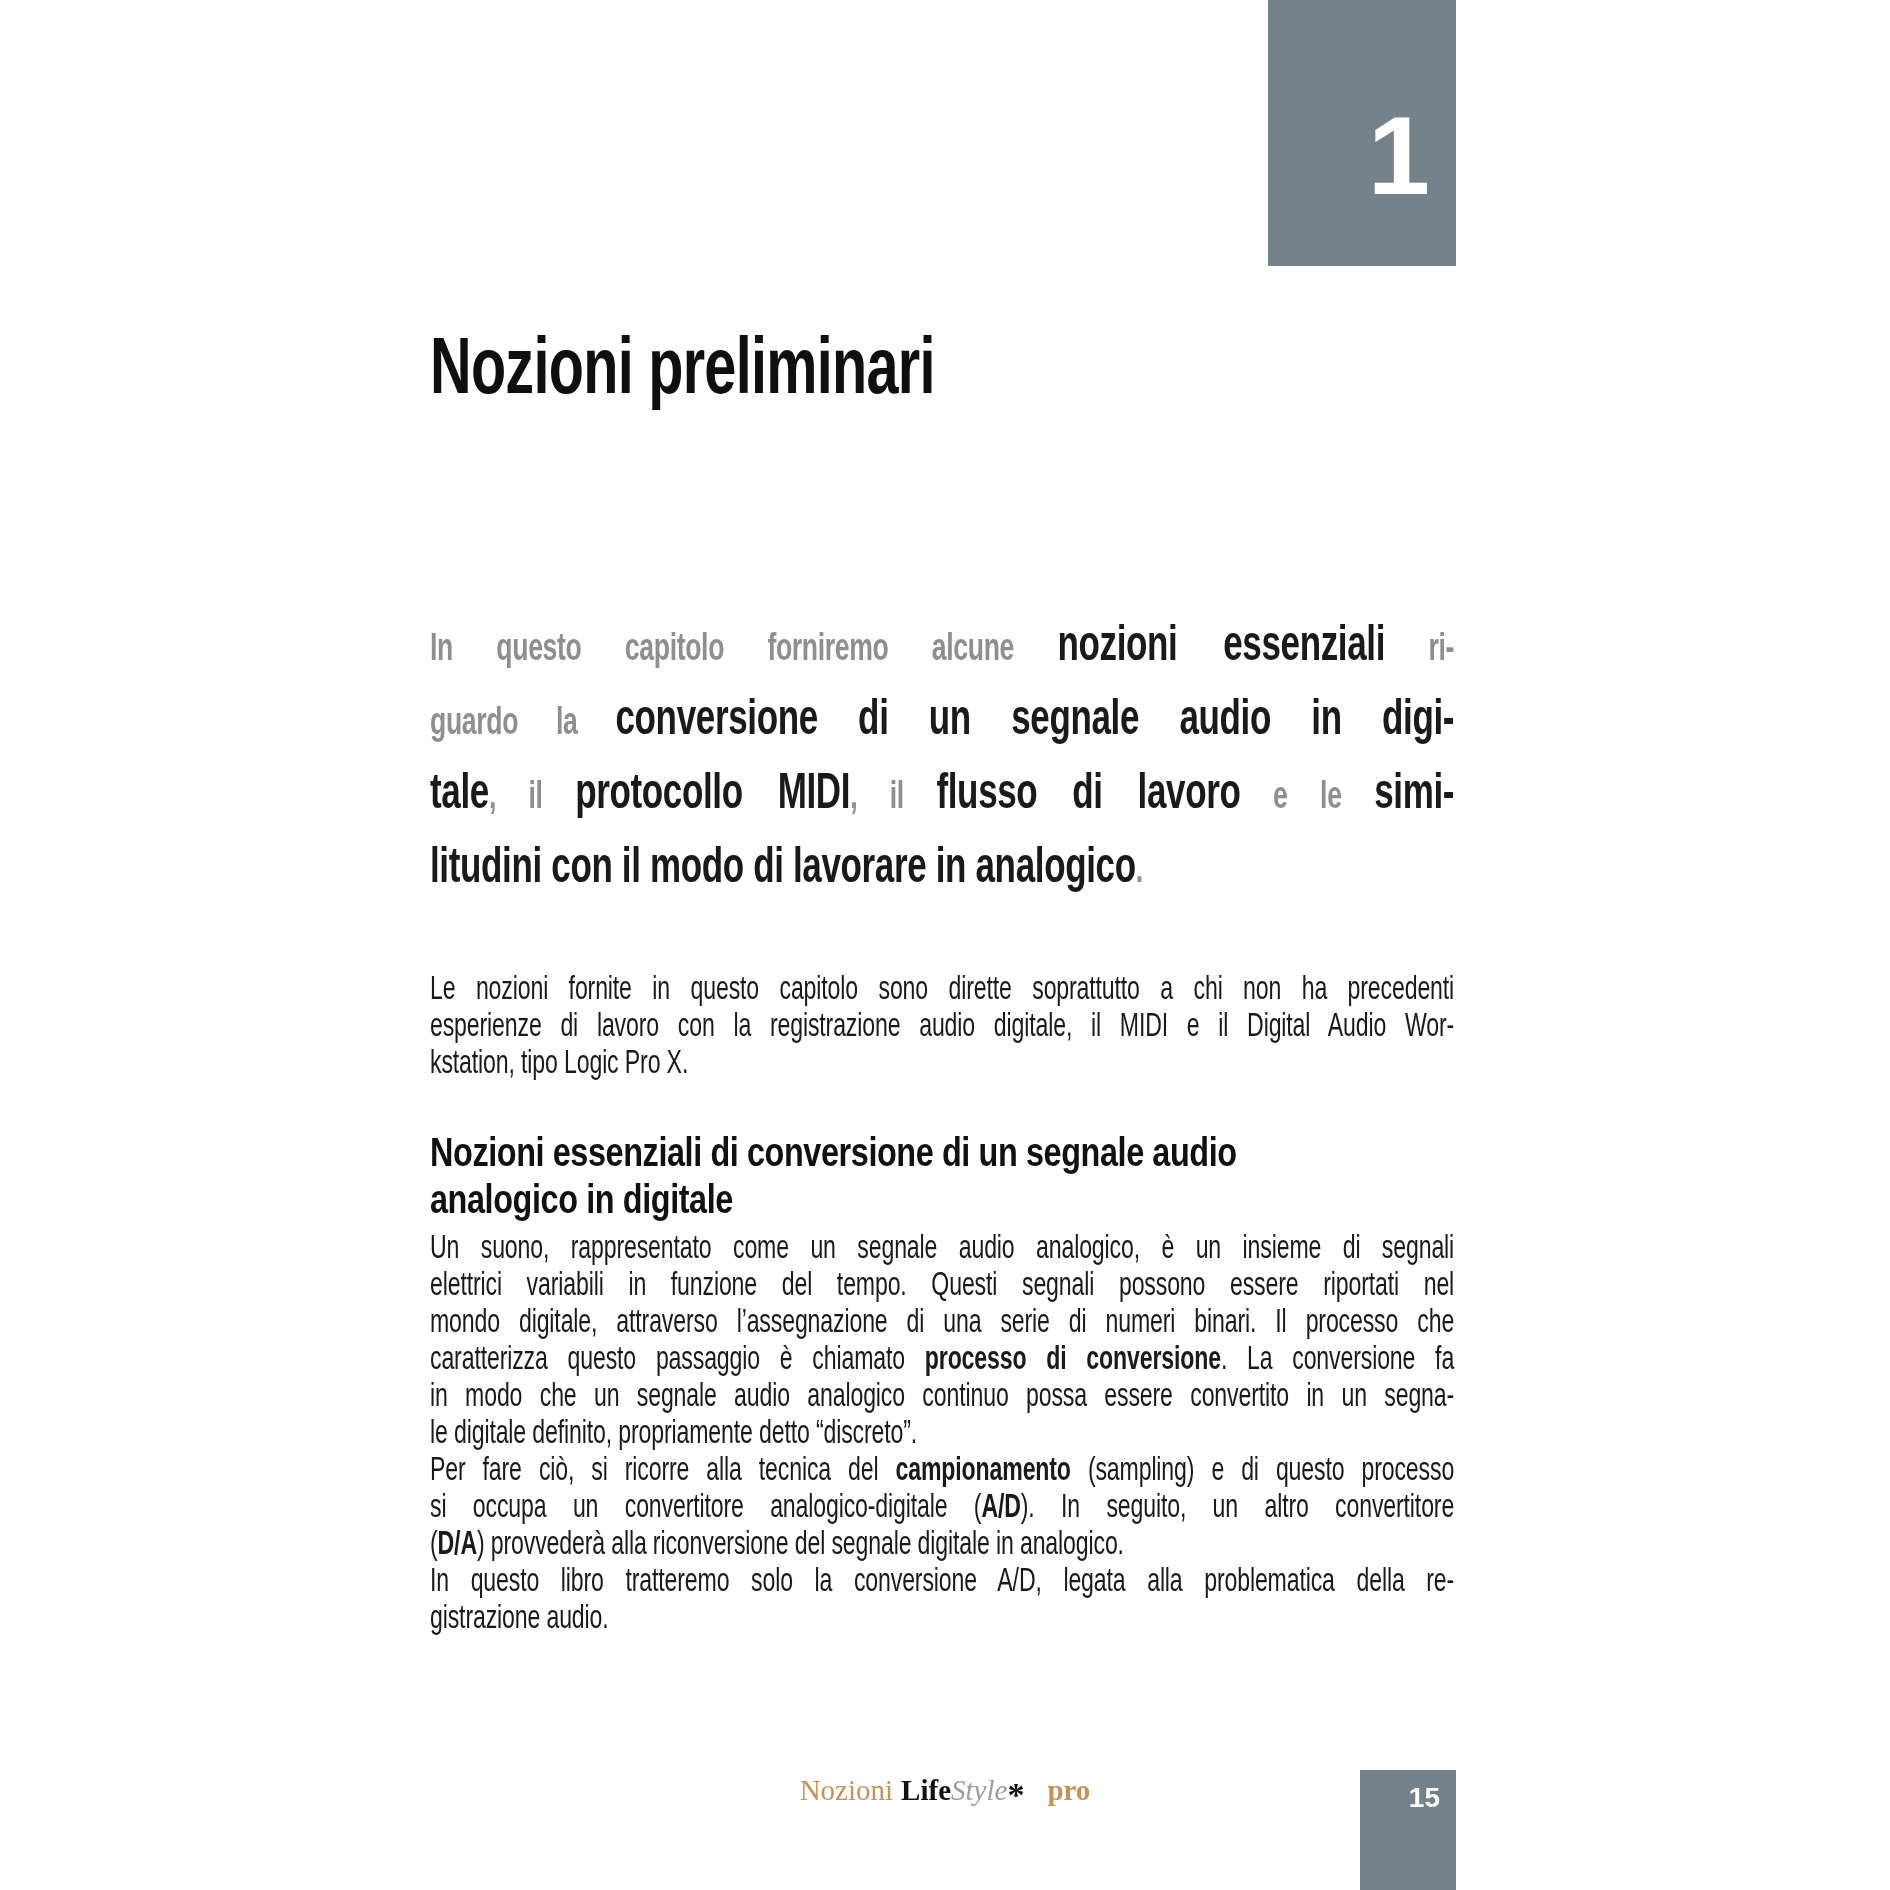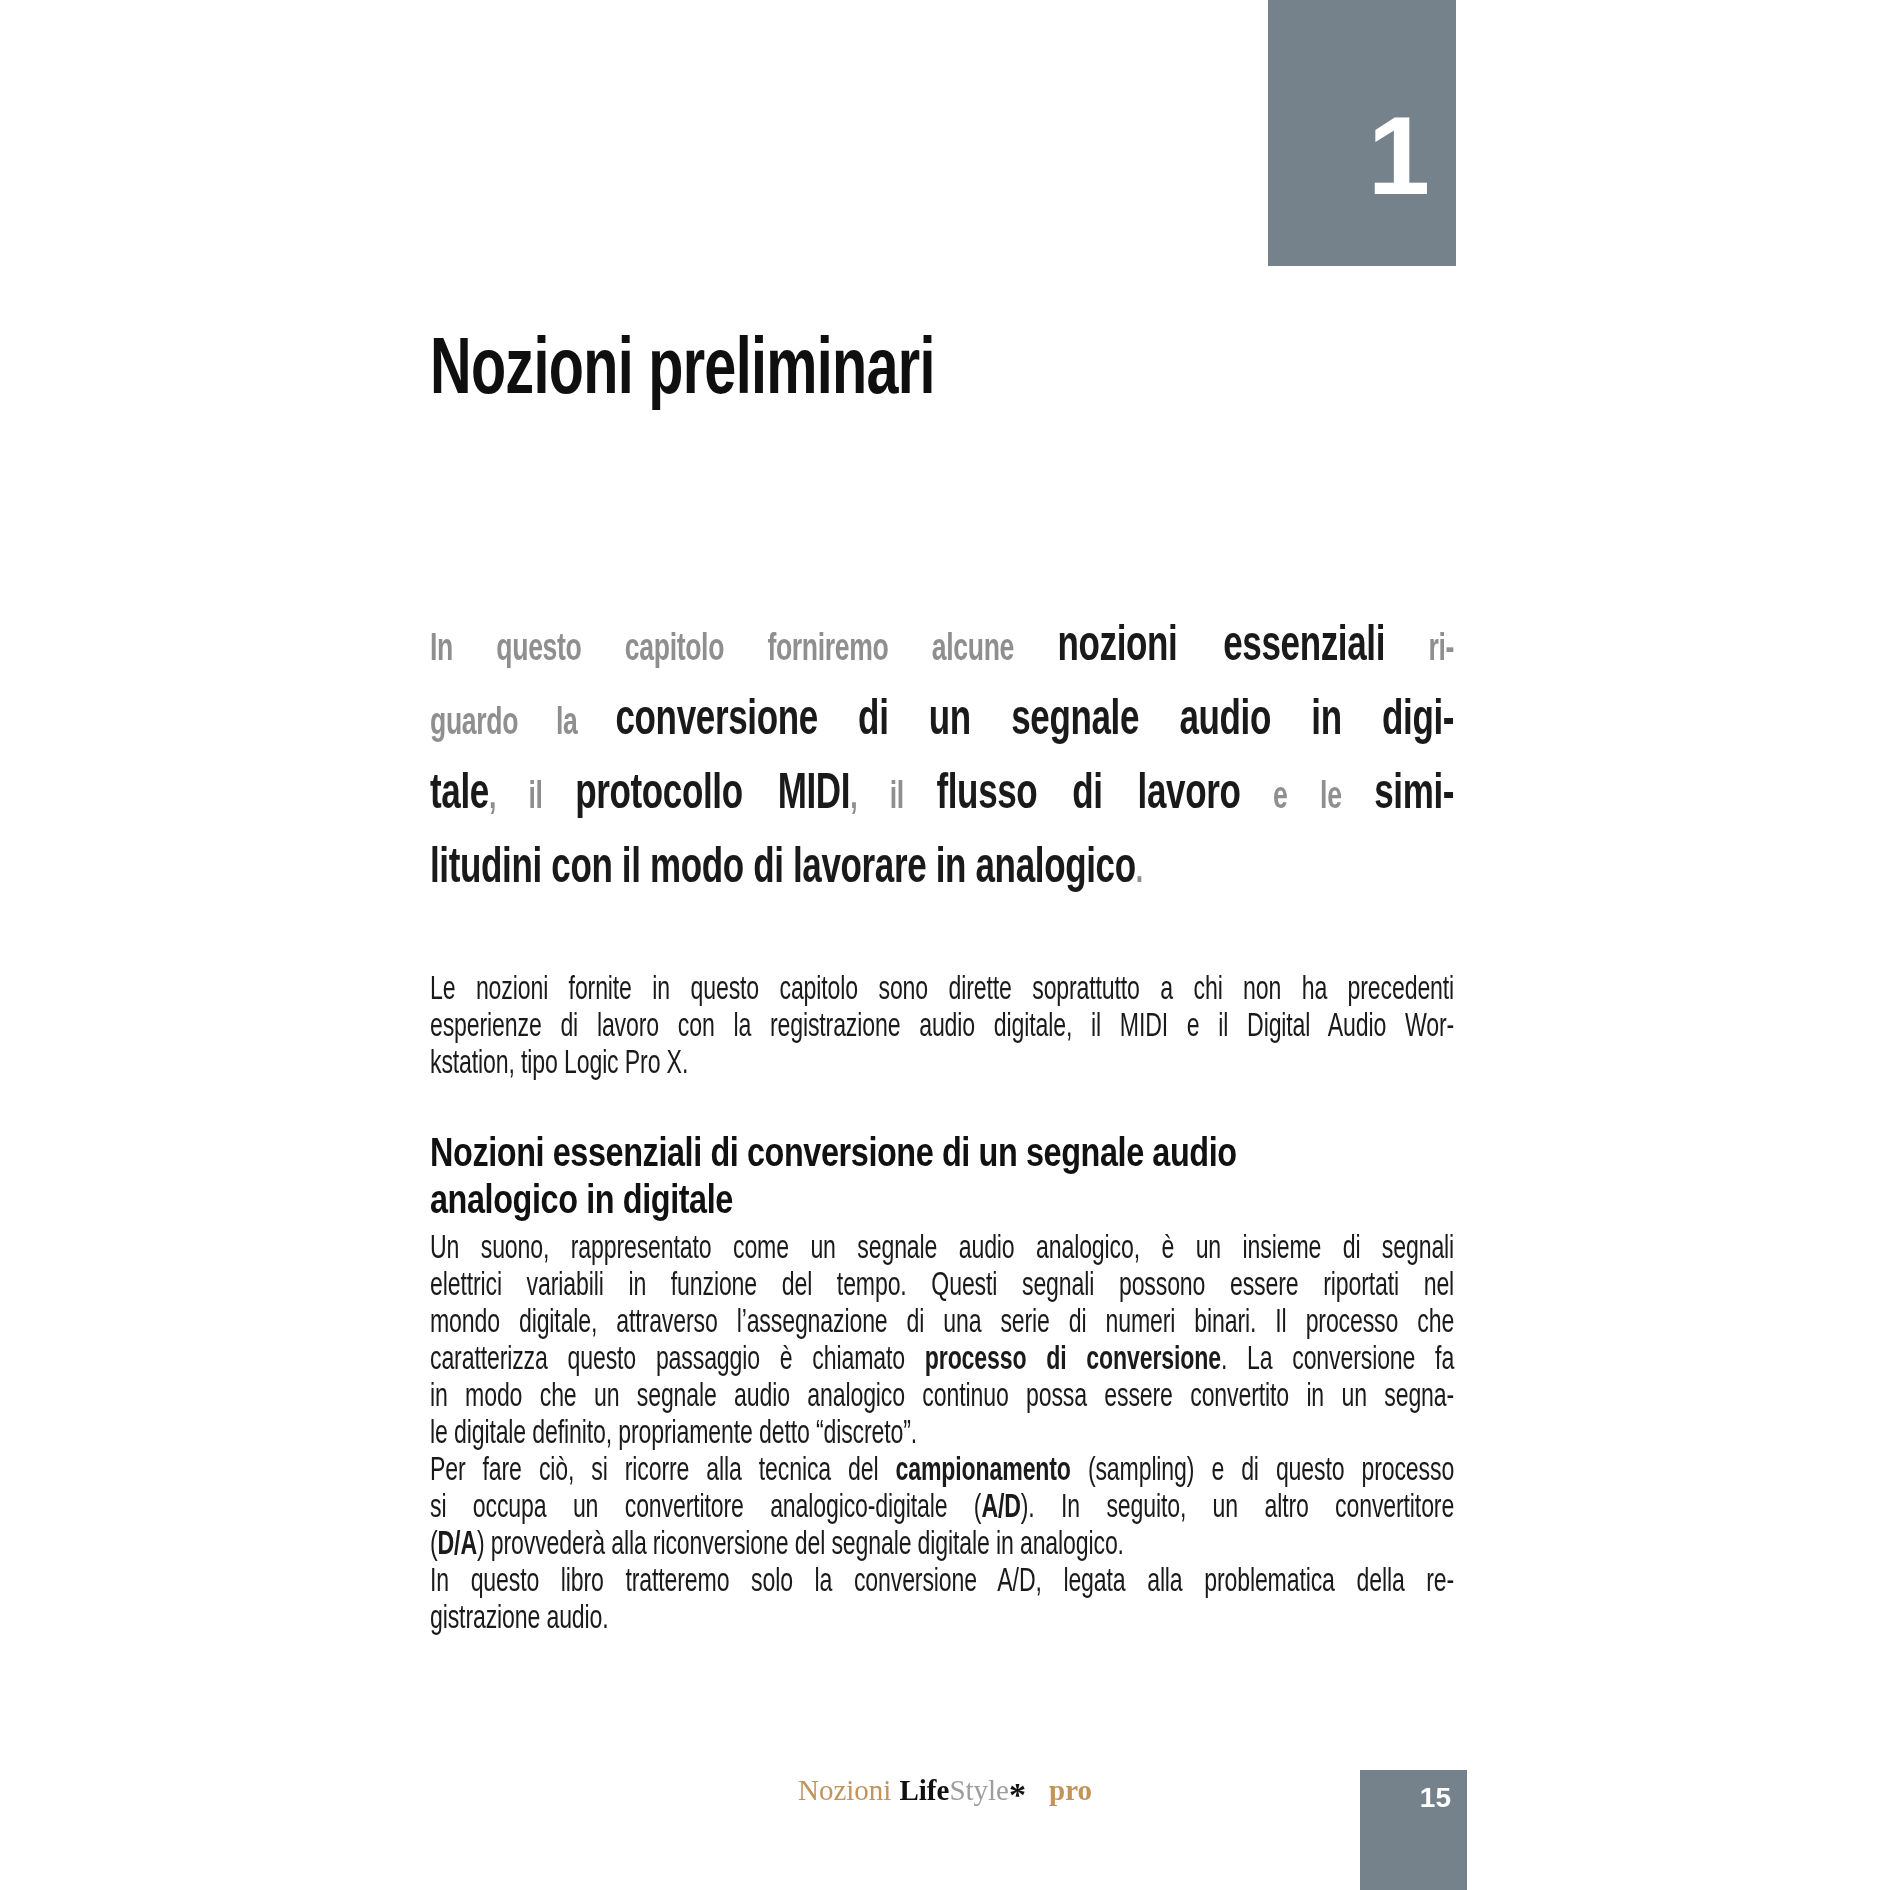--- a/index.html
+++ b/index.html
@@ -69,27 +69,27 @@
   .seg-h { }
 
   
   .footer-logo {
     left: 0; top: 1772px; width: 1890px;
     font-family: "Liberation Serif", serif;
     font-size: 29px; line-height: 1;
   }
   .seg-lo { color: #C4935A; }
   .seg-lb { color: #111111; font-weight: bold; margin-left: 8px; }
-  .seg-lg { color: #9D9D9D; }
+  .seg-lg { color: #9D9D9D; font-style: italic; }
   .seg-la { color: #111111; font-weight: bold; font-size: 34px; position: relative; top: 6px; }
   .seg-lp { color: #C4935A; font-weight: bold; margin-left: 23px; }
 
   
   .page-box {
-    left: 1360px; top: 1770px; width: 107px; height: 120px;
+    left: 1360px; top: 1770px; width: 96px; height: 120px;
     background: #75828C;
   }
   .page-num {
     position: absolute; top: 14px; right: 16px;
     color: #ffffff; font-size: 28px; font-weight: bold; line-height: 1;
   }
 </style>
 </head>
 <body>
 

